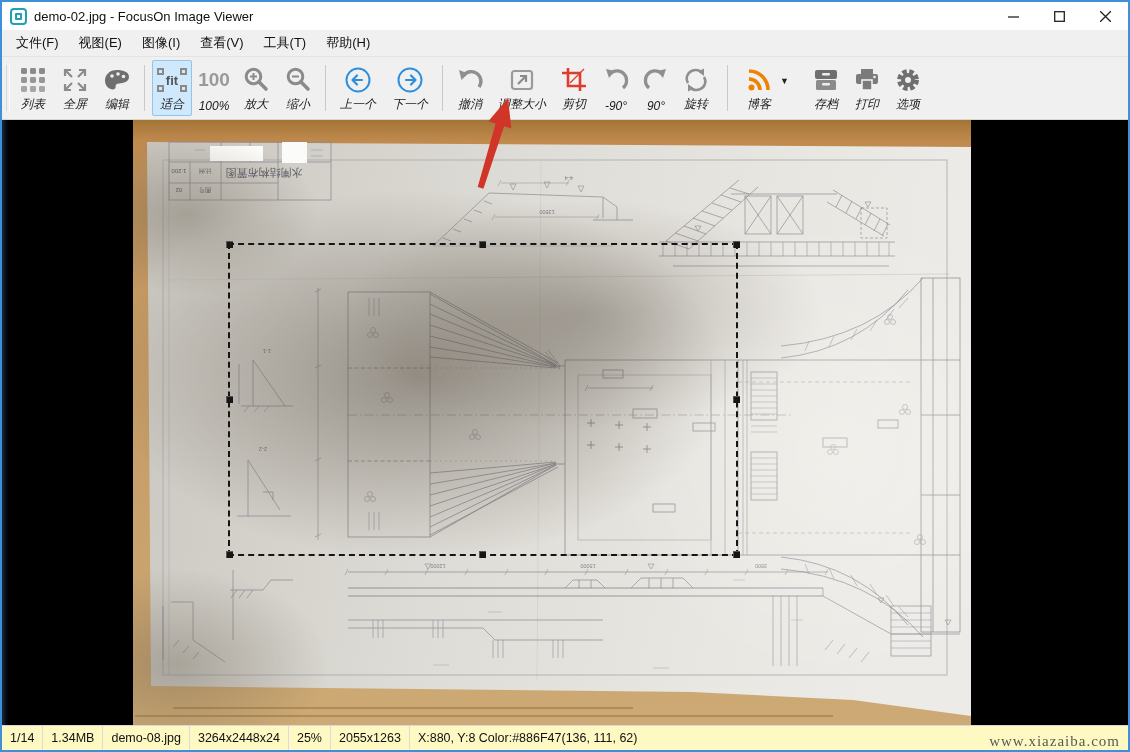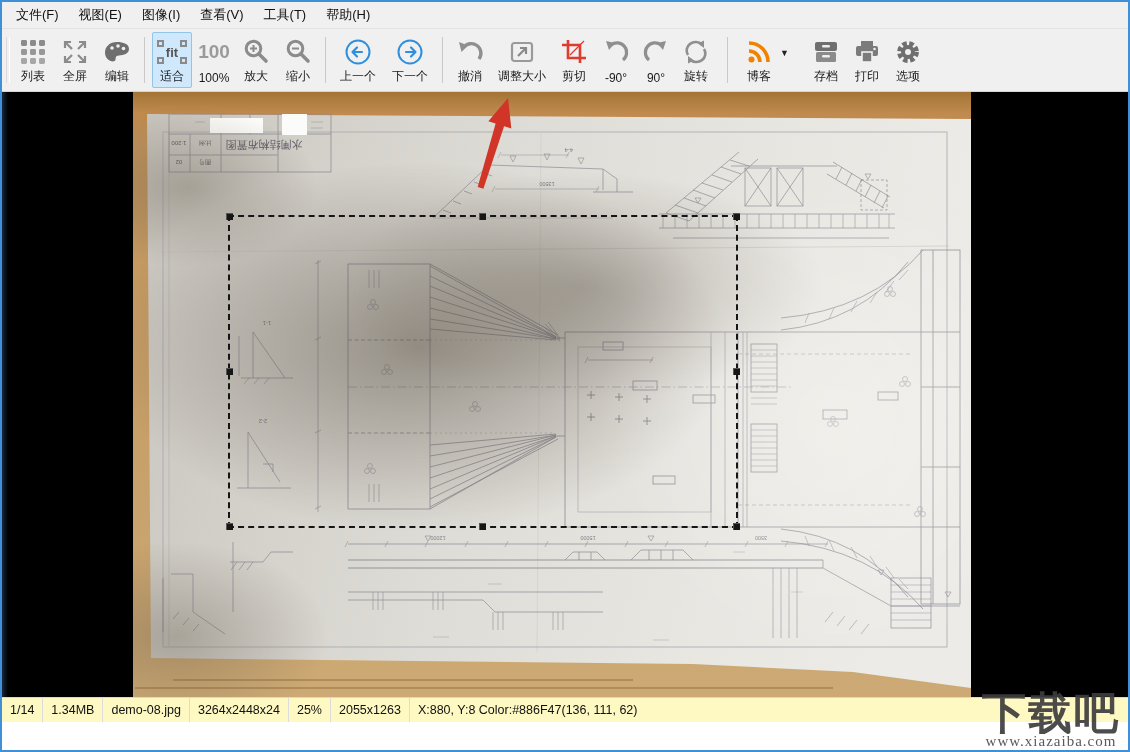--- a/index.html
+++ b/index.html
@@ -15,21 +15,21 @@
   .win-btn svg{display:block;}
   
   .menubar{height:27px;background:#f0f0f0;display:flex;align-items:center;padding-left:4px;border-bottom:1px solid #e3e3e3;}
   .menu-item{font-size:13px;color:#111;padding:4px 10px;}
   
   .toolbar{height:63px;background:#f0f0f0;display:flex;align-items:stretch;padding:2px 0 2px 2px;border-bottom:1px solid #d8d5ce;position:relative;}
   .tb-grip{width:4px;border-left:1px solid #d9d9d9;border-right:1px solid #fdfdfd;margin:6px 2px;}
   .tb-btn{display:flex;flex-direction:column;align-items:center;justify-content:space-between;padding:4px 3px 2px;margin:1px 1px;border:1px solid transparent;border-radius:2px;min-width:40px;}
   .tb-btn.selected{background:#cfe8fc;border-color:#93c4ea;}
   .tb-ico{height:30px;display:flex;align-items:center;justify-content:center;}
-  .tb-label{font-size:12px;color:#1a1a1a;white-space:nowrap;margin-top:1px;}
+  .tb-label{font-size:12px;color:#1a1a1a;white-space:nowrap;margin-top:1px;font-style:italic;}
   .tb-sep{width:1px;background:#c9c9c9;margin:6px 6px;}
   .tb-100{font-size:19px;font-weight:bold;color:#9a9a9a;letter-spacing:0;}
   .fit-ico{position:relative;width:30px;height:26px;display:flex;align-items:center;justify-content:center;}
   .fit-ico span{font-size:13px;font-weight:bold;color:#555;}
   .fit-ico b{position:absolute;width:7px;height:7px;border:2px solid #8a8a8a;}
   .fit-tl{left:0;top:1px;border-right:none;border-bottom:none;}
   .fit-tr{right:0;top:1px;border-left:none;border-bottom:none;}
   .fit-bl{left:0;bottom:1px;border-right:none;border-top:none;}
   .fit-br{right:0;bottom:1px;border-left:none;border-top:none;}
   .blog-wrap{display:flex;align-items:flex-start;}
@@ -55,20 +55,43 @@
   .watermark{position:absolute;right:8px;bottom:0;z-index:70;pointer-events:none;text-align:center;opacity:.92;}
   .wm-title{font-size:44px;font-weight:bold;color:#3d3d3d;letter-spacing:2px;line-height:44px;}
   .wm-site{font-size:15px;color:#4c4c4c;letter-spacing:1px;margin-top:-2px;font-family:Liberation Serif, serif;}
   text{font-family:"Liberation Sans","DejaVu Sans",sans-serif;}
 </style>
 </head>
 <body>
 
 <div class="window">
 
+  <div class="titlebar">
+    <span class="app-icon">
+        <i></i>
+      </span>
+    <span class="title-text">demo-02.jpg - FocusOn Image Viewer</span>
+    <div class="win-controls">
+      <div class="win-btn">
+        <svg width="11" height="11">
+            <line x1="0" y1="6" x2="11" y2="6" stroke="#222" stroke-width="1.3"></line>
+          </svg>
+      </div>
+      <div class="win-btn">
+        <svg width="11" height="11">
+            <rect x="0.7" y="0.7" width="9.6" height="9.6" fill="none" stroke="#222" stroke-width="1.3"></rect>
+          </svg>
+      </div>
+      <div class="win-btn">
+        <svg width="11" height="11">
+            <path d="M0,0 L11,11 M11,0 L0,11" stroke="#222" stroke-width="1.3"></path>
+          </svg>
+      </div>
+    </div>
+  </div>
 
   <div class="menubar">
     <span class="menu-item">文件(F)</span>
     <span class="menu-item">视图(E)</span>
     <span class="menu-item">图像(I)</span>
     <span class="menu-item">查看(V)</span>
     <span class="menu-item">工具(T)</span>
     <span class="menu-item">帮助(H)</span>
   </div>
 
@@ -535,17 +558,16 @@
     <span class="sb-seg">1/14</span>
     <span class="sb-seg">1.34MB</span>
     <span class="sb-seg">demo-08.jpg</span>
     <span class="sb-seg">3264x2448x24</span>
     <span class="sb-seg">25%</span>
     <span class="sb-seg">2055x1263</span>
     <span class="sb-seg">X:880, Y:8 Color:#886F47(136, 111, 62)</span>
   </div>
 
   <div class="watermark">
-    <div class="wm-title">下载吧</div>
     <div class="wm-site">www.xiazaiba.com</div>
   </div>
 
 </div>
 
 </body></html>

